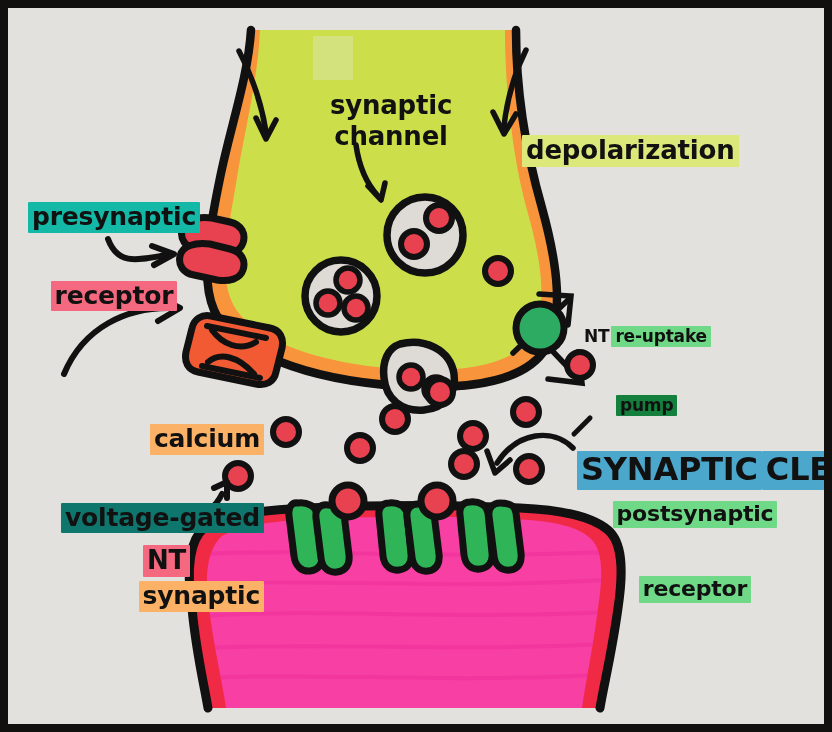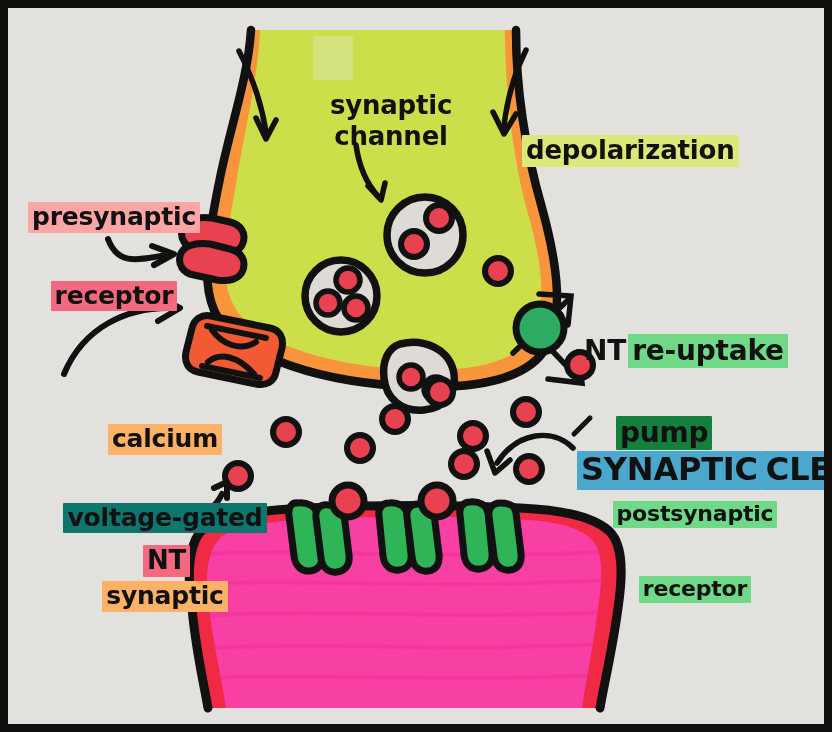--- a/index.html
+++ b/index.html
@@ -273,41 +273,41 @@
         <path d="M565,440 C545,420 510,423 489,455"></path>
         <path d="M479,443 L487,465 L502,452"></path>
       </g>
 
       <g fill="none" stroke="#111111" stroke-width="5" stroke-linecap="round">
         <path d="M566,426 C574,418 578,414 582,410"></path>
       </g>
     </svg>
 
     <div class="lbl center" style="left:6px; top:146px; width:200px; font-size:25px;">
-      <span class="lbl-row"><span class="hl" style="background:#fca5a5">presynaptic</span></span>
+      <span class="lbl-row"><span class="hl" style="background:#14b8a6">presynaptic</span></span>
       <span class="lbl-row"><span class="hl" style="background:#f4697f">receptor</span></span>
     </div>
 
     <div class="lbl center" style="left:288px; top:82px; width:190px; font-size:26px;">
       <span class="lbl-row"><span class="plain">synaptic</span></span>
       <span class="lbl-row"><span class="plain">channel</span></span>
     </div>
 
     <div class="lbl" style="left:514px; top:79px; font-size:26px;">
       <span class="hl" style="background:#dce87a">depolarization</span>
     </div>
 
-    <div class="lbl" style="left:574px; top:278px; font-size:28px;">
+    <div class="lbl" style="left:574px; top:270px; font-size:17px;">
       <span class="lbl-row">
         <span class="plain">NT</span><span class="hl" style="background:#6fd987">re-uptake</span>
       </span>
       <span class="lbl-row" style="padding-left:34px;"><span class="hl" style="background:#15803d">pump</span></span>
     </div>
 
-    <div class="lbl center" style="left:32px; top:368px; width:250px; font-size:25px;">
+    <div class="lbl center" style="left:6px; top:368px; width:250px; font-size:25px;text-align:right;">
       <span class="lbl-row"><span class="hl" style="background:#fbb267">calcium</span></span>
       <span class="lbl-row"><span class="hl" style="background:#0f766e">voltage-gated</span></span>
       <span class="lbl-row"><span class="hl" style="background:#fbb267">synaptic</span></span>
     </div>
 
     <div class="lbl" style="left:569px; top:395px; font-size:32px;">
       <span class="hl" style="background:#4ba8cc">SYNAPTIC</span><span class="hl" style="background:#4ba8cc">CLEFT</span>
     </div>
 
     <div class="lbl center" style="left:562px; top:445px; width:250px; font-size:22px;">

